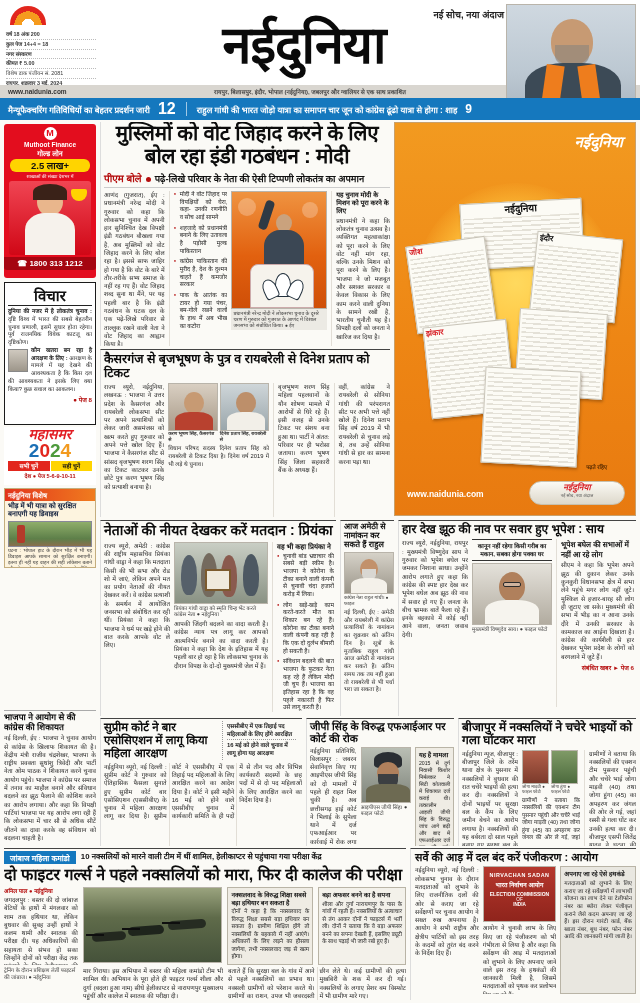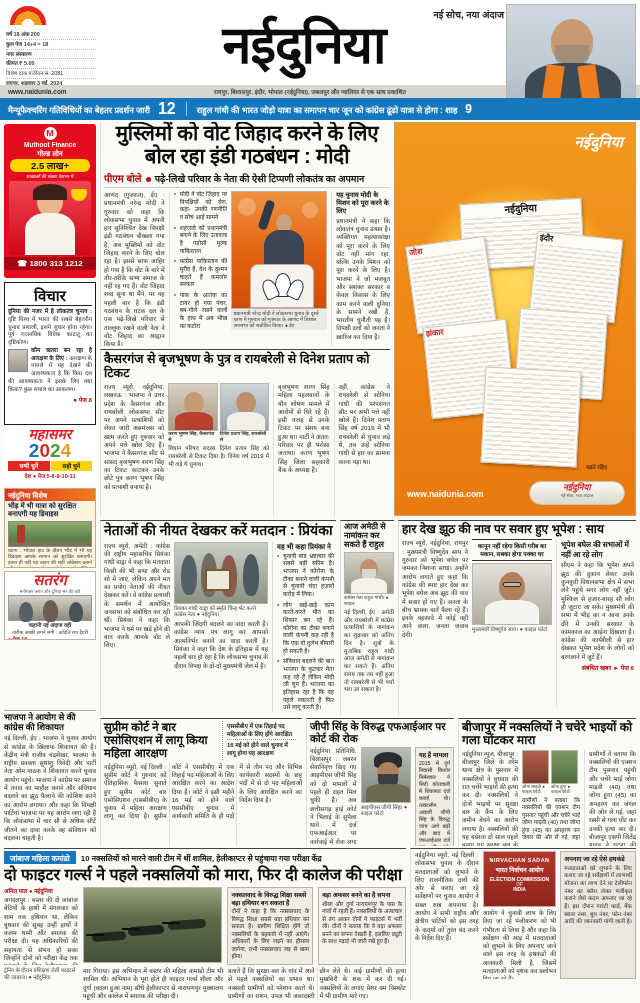--- a/index.html
+++ b/index.html
@@ -106,32 +106,20 @@
   <div class="sec" style="left:4px;top:488px;width:92px;height:80px;border:1px solid #c4ad7e;background:#fdf4df">
     <div style="background:linear-gradient(90deg,#e2341c,#f07c1f);color:#fff;font-size:7px;font-weight:800;padding:1.5px 3px">नईदुनिया विशेष</div>
     <div style="font-size:7px;font-weight:800;color:#14223f;padding:1px 3px;line-height:1.2">भीड़ में भी यात्रा को सुरक्षित बनाएगी यह डिवाइस</div>
     <div style="margin:1px 3px;height:26px;background:linear-gradient(180deg,#8fae6a 0%,#5d7f49 70%,#8a6f4e 100%);border:1px solid #889;position:relative">
       <div style="position:absolute;left:8px;top:3px;width:8px;height:18px;background:#b33a2a;border-radius:2px"></div>
     </div>
     <div class="cap" style="padding:0 3px;font-size:4.8px;text-align:justify">घटना : भोपाल हाट के दौरान भीड़ में भी यह डिवाइस आपके सामान को सुरक्षित बनाएगी। इतना ही नहीं यह वाहन की सही लोकेशन बताने और टोल कलेक्शन के साथ मेट्रो-लाइट रेल ट्रैफिक में भी उपयोगी है।</div>
 
   </div>
 
-  <div class="sec" style="left:4px;top:571px;width:92px;height:69px;border:1px solid #b9b4aa;background:#fff;text-align:center">
-    <div style="font-size:15px;font-weight:800;font-style:italic;color:#d8232a;line-height:1.05">सतरंग</div>
-    <div style="font-size:4.4px;color:#555">मनोरंजन जगत और दुनिया भर की बातें</div>
-    <div style="margin:1px 3px;height:26px;background:linear-gradient(180deg,#d8d3c8,#8f8a80);position:relative;border:1px solid #999">
-      <div class="fig" style="left:10px;top:6px;width:14px;height:20px;background:#55606b"></div>
-      <div class="fig" style="left:34px;top:4px;width:15px;height:22px;background:#6b5d52"></div>
-      <div class="fig" style="left:60px;top:6px;width:14px;height:20px;background:#47525c"></div>
-    </div>
-    <div class="cap" style="font-weight:700;font-size:5.4px">कहानी नई अंदाज वही</div>
-    <div class="cap" style="font-size:5px">तारीफ अच्छी लगने लगी : अदिति राव हैदरी</div>
-    <div class="pgref" style="padding-right:3px;font-size:5.4px;text-align:left;padding-left:3px">● पेज 16</div>
-  </div>
 
 
   <div class="sec" style="left:4px;top:710px;width:92px;height:136px;border-top:1px solid #aaa;padding-top:2px">
     <div class="hd" style="font-size:8.6px;margin-bottom:2px">भाजपा ने आयोग से की कांग्रेस की शिकायत</div>
     <div class="bt">नई दिल्ली, ईए : भाजपा ने चुनाव आयोग से कांग्रेस के खिलाफ शिकायत की है। केंद्रीय मंत्री राजीव चंद्रशेखर, भाजपा के राष्ट्रीय प्रवक्ता सुधांशु त्रिवेदी और पार्टी नेता ओम पाठक ने शिकायत करने चुनाव आयोग पहुंचे। भाजपा ने कांग्रेस पर समाज में तनाव का माहौल बनाने और संविधान बदलने का झूठ फैलाने की कोशिश करने का आरोप लगाया। और कहा कि विपक्षी पार्टियां भाजपा पर यह आरोप लगा रही हैं कि लोकसभा में चार सौ से अधिक सीटें जीतने का दावा करके वह संविधान को बदलना चाहती है।</div>
   </div>
 
   <div class="sec" style="left:100px;top:122px;width:290px;height:224px;border-left:1px solid #ddd;padding-left:3px">
     <div class="hd" style="font-size:20.5px;font-weight:800;text-align:center;letter-spacing:-0.3px">मुस्लिमों को वोट जिहाद करने के लिए बोल रहा इंडी गठबंधन : मोदी</div>
     <div style="display:flex;align-items:baseline;gap:4px;margin:3px 0 3px;border-bottom:1px solid #ccc;padding-bottom:2px">
@@ -334,21 +322,21 @@
           <div class="cap" style="width:27px;font-size:4.4px">जोगा माड़वी ● फाइल फोटो</div>
           <div class="cap" style="width:27px;font-size:4.4px">जोगा हुंगा ● फाइल फोटो</div>
         </div>
         <div class="bt" style="margin-top:2px;font-size:5.6px;height:44px;overflow:hidden"><span>ग्रामीणों ने बताया कि नक्सलियों की एक्शन टीम पुसनार पहुंची और चचेरे भाई जोगा माड़वी (40) तथा जोगा हुंगा (45) का अपहरण कर जंगल की ओर ले गई, जहां रस्सी से गला घोंट कर उनकी हत्या कर दी। बीजापुर एसपी जितेंद्र यादव ने घटना की पुष्टि की है। नक्सल डर से अब तक स्वजन ने प्राथमिकी दर्ज नहीं कराई है।</span></div>
       </div>
       <div class="bt col" style="width:52px;border-left:1px solid #e2ded6;padding-left:4px">ग्रामीणों ने बताया कि नक्सलियों की एक्शन टीम पुसनार पहुंची और चचेरे भाई जोगा माड़वी (40) तथा जोगा हुंगा (45) का अपहरण कर जंगल की ओर ले गई, जहां रस्सी से गला घोंट कर उनकी हत्या कर दी। बीजापुर एसपी जितेंद्र यादव ने घटना की पुष्टि की है। नक्सल डर से अब तक स्वजन ने प्राथमिकी दर्ज नहीं कराई है।</div>
     </div>
   </div>
 
   <div class="sec" style="left:4px;top:848px;width:402px;height:152px;border-top:1.5px solid #444;padding-top:2px">
-    <div style="display:flex;align-items:center;gap:5px">
+    <div style="display:flex;align-items:flex-start;gap:5px">
       <div style="background:#1578be;color:#fff;font-size:7.6px;font-weight:800;padding:1.5px 6px">जांबाज महिला कमांडो</div>
       <div style="font-size:7.8px;font-weight:800;color:#111">10 नक्सलियों को मारने वाली टीम में थीं शामिल, हेलीकाप्टर से पहुंचाया गया परीक्षा केंद्र</div>
     </div>
     <div class="hd" style="font-size:16px;margin:2px 0 3px">दो फाइटर गर्ल्स ने पहले नक्सलियों को मारा, फिर दी कालेज की परीक्षा</div>
     <div style="display:flex;gap:5px;height:78px">
       <div class="col" style="width:74px">
         <div style="font-size:5.8px;font-weight:800;color:#b50e0e;margin-bottom:1px">अनिल पाल ● नईदुनिया</div>
         <div class="bt" style="height:68px">जगदलपुर : बस्तर की दो जांबाज बेटियों के हाथों में मंगलवार को शाम तक हथियार था, लेकिन बुधवार की सुबह उन्हीं हाथों ने कलम थामी और स्नातक की परीक्षा दी। यह अधिकारियों की सहायता से संभव हो सका जिन्होंने दोनों को परीक्षा केंद्र तक पहुंचाने के लिए हेलीकाप्टर की व्यवस्था की। दोनों बेटियों ने पहले देश के प्रति अपना फर्ज निभाया फिर अपनी पढ़ाई पूरी करने के लिए परीक्षा दी।</div>
       </div>
       <div class="photo" style="width:140px;height:76px;background:linear-gradient(180deg,#9aa37e 0%,#5f6b4a 40%,#45523a 100%)">
@@ -369,20 +357,21 @@
       </div>
     </div>
     <div style="display:flex;gap:5px;margin-top:2px;height:48px">
       <div class="cap" style="width:74px">ट्रेनिंग के दौरान प्रशिक्षण लेतीं फाइटर्स की जांबाज। ● नईदुनिया</div>
       <div class="bt col" style="width:140px">मार गिराया। इस अभियान में बस्तर की महिला कमांडो टीम भी शामिल थी। अभियान के पूरा होते ही फाइटर गर्ल्स शीला और दुर्गा (बदला हुआ नाम) सीधे हेलीकाप्टर से नारायणपुर मुख्यालय पहुंचीं और कालेज में स्नातक की परीक्षा दी।</div>
       <div class="bt col" style="width:178px;column-count:2;column-gap:5px;column-rule:1px solid #e2ded6">बताते हैं कि सुरक्षा बल के गांव में आने से पहले नक्सलियों का प्रभाव था। नक्सली ग्रामीणों को परेशान करते थे। ग्रामीणों का राशन, उपज भी जबरदस्ती छीन लेते थे। कई ग्रामीणों की हत्या मुखबिरी के शक में कर दी गई। नक्सलियों के लगाए प्रेशर बम विस्फोट में भी ग्रामीण मारे गए।</div>
     </div>
   </div>
 
   <div class="sec" style="left:410px;top:848px;width:226px;height:152px;border-top:1.5px solid #444;border-left:1px solid #ddd;padding:2px 0 0 4px">
+    <div class="hd" style="font-size:11px;margin-bottom:3px">सर्वे की आड़ में दल बंद करें पंजीकरण : आयोग</div>
     <div style="display:flex;gap:4px;height:128px">
       <div class="bt col" style="width:64px">नईदुनिया ब्यूरो, नई दिल्ली : लोकसभा चुनाव के दौरान मतदाताओं को लुभाने के लिए राजनीतिक दलों की ओर से कराए जा रहे सर्वेक्षणों पर चुनाव आयोग ने सख्त रुख अपनाया है। आयोग ने सभी राष्ट्रीय और क्षेत्रीय पार्टियों को इस तरह के कदमों को तुरंत बंद करने के निर्देश दिए हैं।</div>
       <div class="col" style="width:74px">
         <div class="photo" style="height:56px;background:linear-gradient(180deg,#b5372c,#8f241c);text-align:center;color:#fff;padding-top:5px">
           <div style="font-size:5.4px;font-weight:700;letter-spacing:.5px">NIRVACHAN SADAN</div>
           <div style="font-size:6.2px;font-weight:800;margin-top:2px">भारत निर्वाचन आयोग</div>
           <div style="font-size:5px;font-weight:700;margin-top:2px">ELECTION COMMISSION</div>
           <div style="font-size:4.6px">OF</div>
           <div style="font-size:4.6px;font-weight:700">INDIA</div>
         </div>

